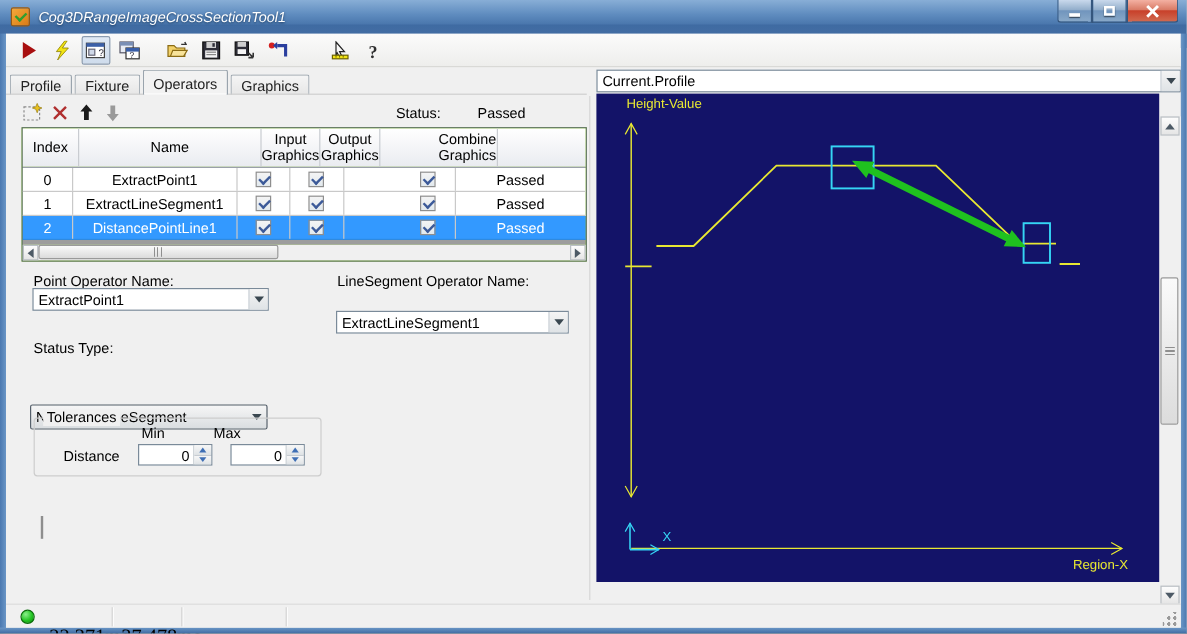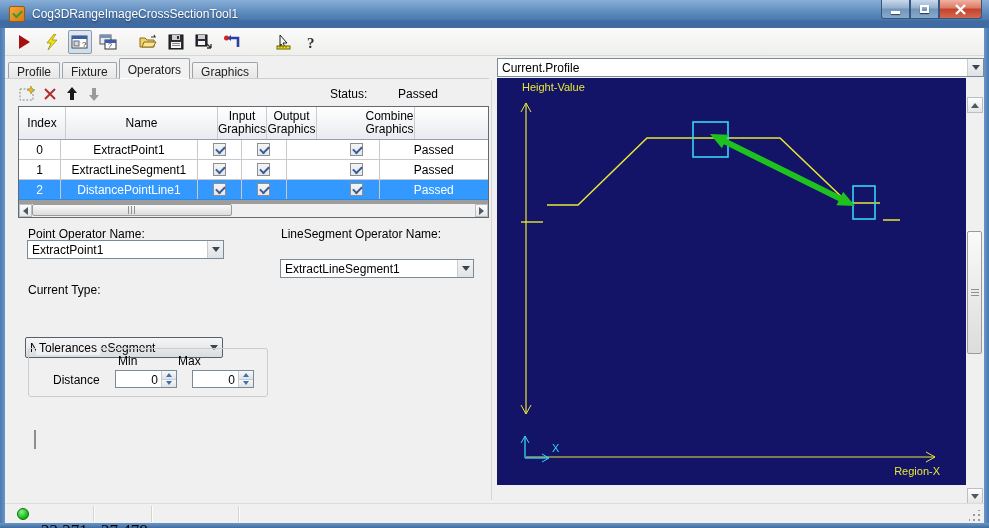--- a/index.html
+++ b/index.html
@@ -5,21 +5,21 @@
   * { margin:0; padding:0; box-sizing:border-box; }
   html,body { background:#888; }
   body { font-family:"Liberation Sans", sans-serif; }
   .window { position:relative; width:989px; height:528px; background:#f0f0f0; overflow:hidden;
             box-shadow:0 0 0 1px #23456e; }
   .abs { position:absolute; }
 
   
   .titlebar { left:0; top:0; width:989px; height:40px;
     background:linear-gradient(#88aed6 0%, #5f8cbf 30%, #4a77ad 50%, #3f6ba2 52%, #486fa5 100%);
-    border-bottom:1px solid #2f5variant; }
+    border-bottom:1px solid #2f5variant;font-style:italic; }
   .border-l { left:0; top:28px; width:5px; height:500px; background:linear-gradient(90deg,#4a78b0,#6a96c6); }
   .border-r { left:984px; top:28px; width:5px; height:500px; background:linear-gradient(90deg,#6a96c6,#4a78b0); }
   .border-b { left:0; top:523px; width:989px; height:5px; background:linear-gradient(#6a96c6,#3f6ba2); }
   .app-icon { left:9px; top:6px; width:16px; height:16px; background:linear-gradient(135deg,#f5a93b,#d97b16); border:1px solid #9a5a10; border-radius:2px; }
   .app-icon:after { content:""; position:absolute; left:3px; top:3px; width:7px; height:4px; border-left:2px solid #2f9e2f; border-bottom:2px solid #2f9e2f; transform:rotate(-45deg); }
   .title-text { left:32px; top:7px; color:#fff; font-size:12px; text-shadow:0 1px 2px #1c3a5e; white-space:nowrap; }
   .winbtns { right:7px; top:0; height:19px; display:flex; }
   .winbtn { width:29px; height:19px; border:1px solid #35567d; border-top:none; background:linear-gradient(#c9d9ec,#93aecb 45%,#7195bd 50%,#89a9c9); display:flex; align-items:center; justify-content:center; }
   .winbtn.close { width:43px; background:linear-gradient(#f3b0a2,#d97b66 45%,#c8402a 50%,#d06a50); border-bottom-right-radius:3px; }
   .winbtn.min { border-bottom-left-radius:3px; }
@@ -337,21 +337,21 @@
   </div>
 
   <div class="abs lbl" style="left:281px; top:227px;">LineSegment Operator Name:</div>
   <div class="abs combo" style="left:280px; top:240px; width:194px;">
     <span class="val">ExtractLineSegment1</span>
     <span class="dd">
         <i></i>
       </span>
   </div>
 
-  <div class="abs lbl" style="left:28px; top:283px;">Current Type:</div>
+  <div class="abs lbl" style="left:28px; top:283px;">Status Type:</div>
   <div class="abs combo raised" style="left:25px; top:299px; width:198px; height:21px;">
     <span class="val">NearestToLineSegment</span>
     <span class="dd">
         <i></i>
       </span>
   </div>
 
   
   <div class="abs groupbox" style="left:28px; top:348px; width:240px; height:49px;"></div>
   <div class="abs grouplegend" style="left:36px; top:341px;">Tolerances</div>

